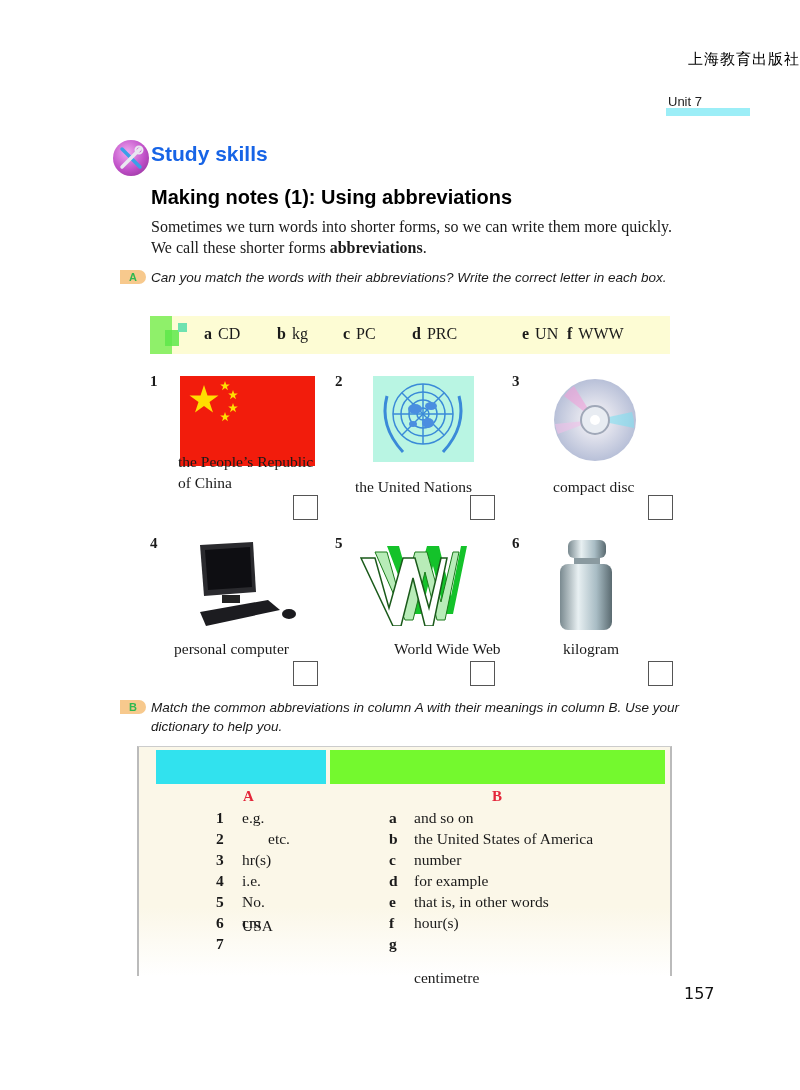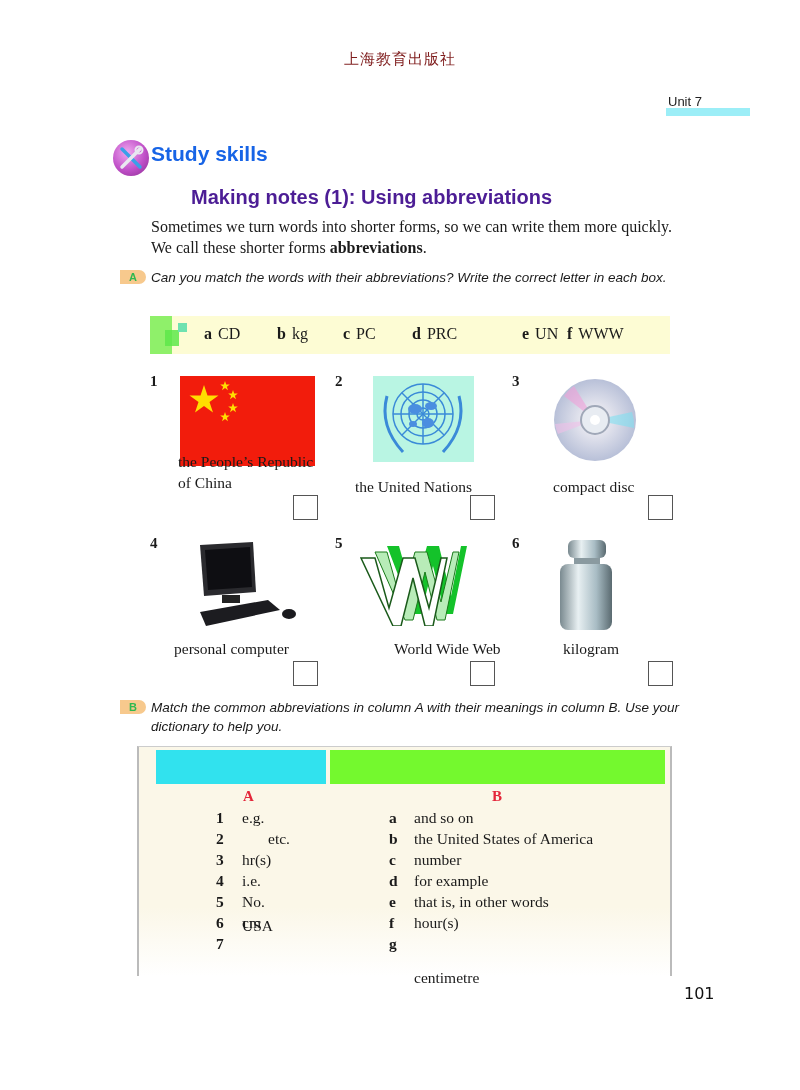--- a/index.html
+++ b/index.html
@@ -1,33 +1,33 @@
 <!DOCTYPE html>
 <html><head>
 <meta charset="utf-8">
 <style>
   * { box-sizing: border-box; margin: 0; padding: 0; }
   html, body { width: 800px; height: 1090px; background: #ffffff; overflow: hidden; }
   body { position: relative; font-family: "Liberation Serif", serif; color: #1a1a1a; }
 
-  .publisher { position: absolute; left: 0; top: 50px; width: 800px; text-align: center;
-    font-family: "DejaVu Sans", sans-serif; font-size: 15px; color: #7f1d1d; letter-spacing: 1px; }
+  .publisher { position: absolute; left: 0; top: 50px; width: 800px; text-align: right;
+    font-family: "DejaVu Sans", sans-serif; font-size: 15px; color: #000000; letter-spacing: 1px; }
 
   .unit-label { position: absolute; left: 668px; top: 94px; font-family: "Liberation Sans", sans-serif;
     font-size: 13px; color: #222; }
   .unit-bar { position: absolute; left: 666px; top: 108px; width: 84px; height: 8px; background: #9ceef7; }
 
   .skills-icon { position: absolute; left: 113px; top: 140px; width: 36px; height: 36px; border-radius: 50%;
     background: radial-gradient(circle at 40% 35%, #f0a8f0 0%, #c050c8 55%, #8a2a90 100%); }
   .skills-icon svg { position: absolute; left: 4px; top: 4px; }
   .skills-title { position: absolute; left: 151px; top: 142px; font-family: "Liberation Sans", sans-serif;
     font-weight: bold; font-size: 21px; color: #1764e6; }
 
   .sub-title { position: absolute; left: 151px; top: 186px; font-family: "Liberation Sans", sans-serif;
-    font-weight: bold; font-size: 20px; color: #4c1d95; margin-left: 40px; }
+    font-weight: bold; font-size: 20px; color: #000000; }
 
   .intro { position: absolute; left: 151px; top: 216px; width: 540px; font-size: 16px; line-height: 21px; color: #1a1a1a; }
   .intro b { font-weight: bold; }
 
   .badge { position: absolute; width: 26px; height: 14px; border-radius: 0 7px 7px 0; background: #f7c98d;
     font-family: "Liberation Sans", sans-serif; font-weight: bold; font-size: 11px; color: #2fb84f;
     text-align: center; line-height: 14px; }
   .instr { position: absolute; left: 151px; font-family: "Liberation Sans", sans-serif; font-style: italic;
     font-size: 13.5px; line-height: 19px; color: #1a1a1a; width: 540px; }
 
@@ -222,13 +222,13 @@
 <div class="row-text" style="left:414px; top:851px;">number</div>
 <div class="row-num" style="left:389px; top:872px;">d</div>
 <div class="row-text" style="left:414px; top:872px;">for example</div>
 <div class="row-num" style="left:389px; top:893px;">e</div>
 <div class="row-text" style="left:414px; top:893px;">that is, in other words</div>
 <div class="row-num" style="left:389px; top:914px;">f</div>
 <div class="row-text" style="left:414px; top:914px;">hour(s)</div>
 <div class="row-num" style="left:389px; top:935px;">g</div>
 <div class="row-text" style="left:414px; top:969px;">centimetre</div>
 
-<div class="page-num">101</div>
+<div class="page-num">157</div>
 
 </body></html>

